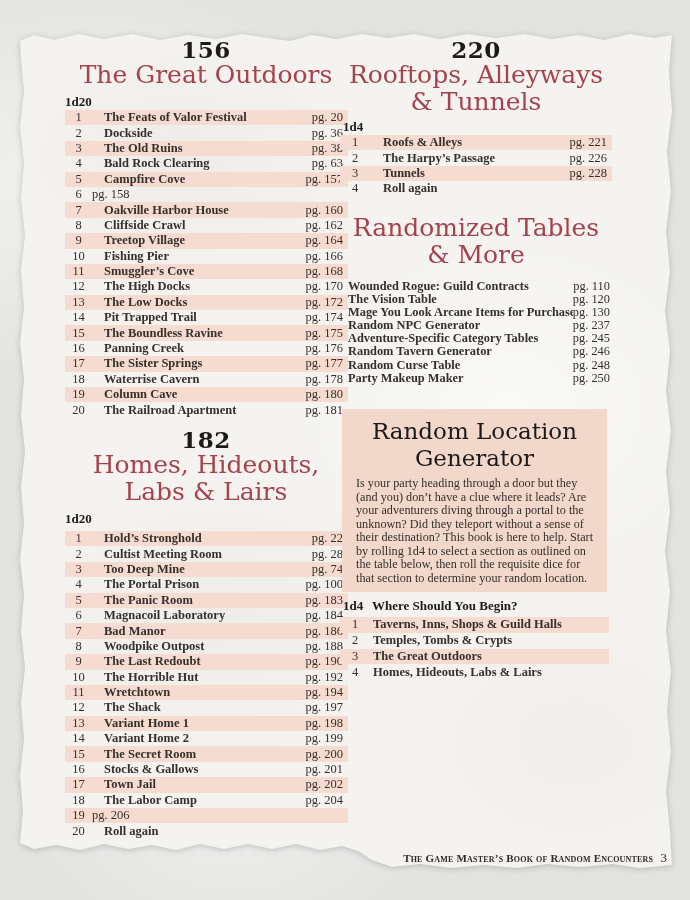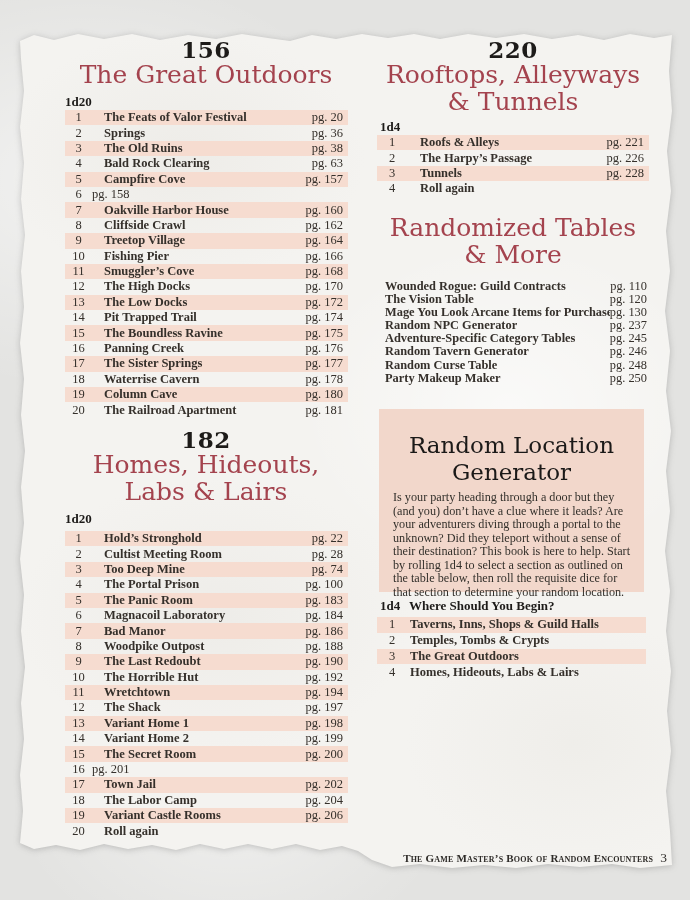--- a/index.html
+++ b/index.html
@@ -40,21 +40,21 @@
       432px 837px,400px 833px,372px 836px,352px 829px,338px 820px,322px 815px,300px 819px,
       276px 813px,252px 818px,228px 813px,204px 818px,180px 813px,156px 819px,132px 814px,
       108px 818px,84px 813px,60px 819px,36px 814px,14px 818px,0px 812px,
       3px 780px,0px 744px,4px 708px,1px 672px,5px 636px,1px 600px,4px 564px,0px 528px,
       4px 492px,1px 456px,5px 420px,1px 384px,4px 348px,0px 312px,4px 276px,1px 240px,
       5px 204px,1px 168px,4px 132px,0px 96px,4px 60px,1px 28px
     );
   }
   .col{position:absolute;top:0;height:100%;}
   .col-left{left:40px;width:292px;}
-  .col-right{left:357px;width:272px;}
+  .col-right{left:320px;width:272px;}
 
   .sec-num{position:absolute;width:100%;text-align:center;
     font-family:"DejaVu Serif",serif;font-weight:700;font-size:23px;line-height:25px;
     color:var(--ink);letter-spacing:.5px;}
   .sec-title{position:absolute;width:100%;text-align:center;
     font-family:"DejaVu Serif",serif;font-weight:400;font-size:25px;line-height:27px;
     color:var(--accent-red);}
   .dice-label{position:absolute;font-weight:700;font-size:13px;line-height:14px;color:var(--ink);}
 
   .rtable{position:absolute;width:100%;}
@@ -67,21 +67,21 @@
   .rtable-right .trow{margin:0;}
   .rtable-right .cell-num{width:30px;}
   .rtable-right .cell-name{margin-left:13px;}
 
   .ref-list{position:absolute;width:100%;}
   .litem{display:flex;height:13.1px;font-size:12.4px;line-height:13.1px;color:var(--body-ink);}
   .litem .cell-name{margin-left:8px;}
   .litem .cell-pg{padding-right:2px;}
 
   .rlg-box{position:absolute;left:2px;top:378px;width:265px;height:183px;background:var(--box-pink);}
-  .rlg-title{margin-top:23px;text-align:center;font-family:"DejaVu Serif",serif;
+  .rlg-title{margin-top:9px;text-align:center;font-family:"DejaVu Serif",serif;
     font-size:23px;line-height:27px;color:#1b1918;}
   .rlg-title span{display:block;}
   .rlg-body{margin:5px 13px 0 14px;font-size:12.2px;line-height:13.5px;color:#33302b;}
 
   .wsyb-head{position:absolute;top:568px;left:0;display:flex;font-weight:700;font-size:13px;
     line-height:14px;color:var(--ink);}
   .wsyb-dice{flex:none;margin-left:3px;width:29px;}
   .wsyb-table{position:absolute;top:586px;width:269px;}
   .wsyb-table .trow{height:15.8px;}
   .wsyb-table .cell-num{width:24px;margin-left:3px;}
@@ -105,21 +105,21 @@
         <div class="dice-label" style="top:64px;left:5px">1d20</div>
         <div class="rtable rtable-left striped" style="top:79px">
 
         <div class="trow">
               <span class="cell-num">1</span>
               <span class="cell-name">The Feats of Valor Festival</span>
               <span class="cell-pg">pg. 20</span>
             </div>
             <div class="trow">
               <span class="cell-num">2</span>
-              <span class="cell-name">Springs</span>
+              <span class="cell-name">Dockside</span>
               <span class="cell-pg">pg. 36</span>
             </div>
             <div class="trow">
               <span class="cell-num">3</span>
               <span class="cell-name">The Old Ruins</span>
               <span class="cell-pg">pg. 38</span>
             </div>
             <div class="trow">
               <span class="cell-num">4</span>
               <span class="cell-name">Bald Rock Clearing</span>
@@ -284,35 +284,35 @@
               <span class="cell-name">Variant Home 2</span>
               <span class="cell-pg">pg. 199</span>
             </div>
             <div class="trow">
               <span class="cell-num">15</span>
               <span class="cell-name">The Secret Room</span>
               <span class="cell-pg">pg. 200</span>
             </div>
             <div class="trow">
               <span class="cell-num">16</span>
+              <span class="cell-name">Stocks &amp; Gallows</span>
               <span class="cell-pg">pg. 201</span>
             </div>
             <div class="trow">
               <span class="cell-num">17</span>
               <span class="cell-name">Town Jail</span>
               <span class="cell-pg">pg. 202</span>
             </div>
             <div class="trow">
               <span class="cell-num">18</span>
               <span class="cell-name">The Labor Camp</span>
               <span class="cell-pg">pg. 204</span>
             </div>
             <div class="trow">
               <span class="cell-num">19</span>
-              <span class="cell-name">Variant Castle Rooms</span>
               <span class="cell-pg">pg. 206</span>
             </div>
             <div class="trow">
               <span class="cell-num">20</span>
               <span class="cell-name">Roll again</span>
               <span class="cell-pg"></span>
             </div>
           </div>
       </div>
 

